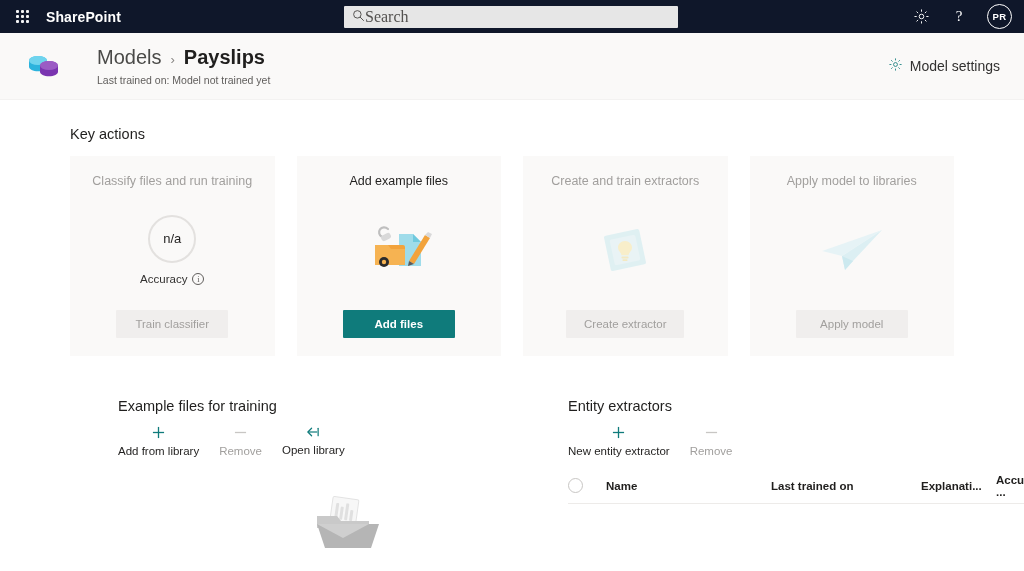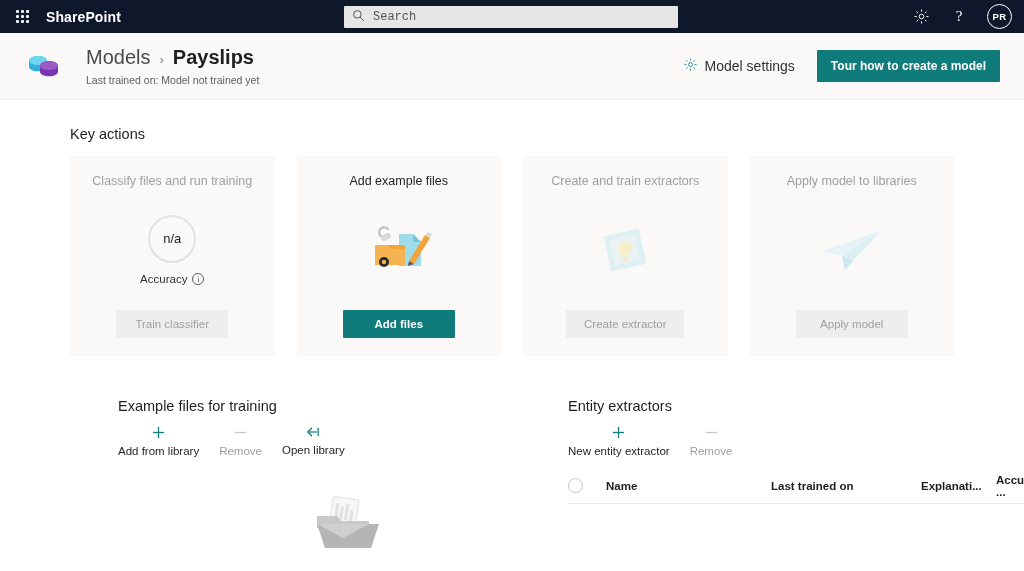--- a/index.html
+++ b/index.html
@@ -52,24 +52,23 @@
     display: flex;
     align-items: center;
     padding: 0 8px;
     border-radius: 1px;
   }
   .search-wrap svg { flex: 0 0 auto; }
   .search-input {
     border: none;
     background: transparent;
     outline: none;
-    font-family: Liberation Mono, monospace;
-    font-size: 12px;
+    font-family: Liberation Serif, serif;
+    font-size: 16px;
     color: #3b3a39;
-    margin-left: 8px;
     width: 100%;
     height: 100%;
   }
   .search-input::placeholder { color: #53514f; }
 
   .suite-right {
     margin-left: auto;
     display: flex;
     align-items: center;
     gap: 18px;
@@ -97,20 +96,21 @@
 
   
   .page-header {
     height: 67px;
     background: #faf9f8;
     border-bottom: 1px solid #f3f2f1;
     display: flex;
     align-items: center;
     padding: 0 24px 0 22px;
     position: relative;
+    gap: 11px;
   }
   .model-logo { width: 40px; height: 40px; flex: 0 0 auto; margin-left: 2px; }
   .header-titles { margin-left: 22px; }
   .breadcrumb {
     display: flex;
     align-items: baseline;
     gap: 9px;
     line-height: 1;
   }
   .crumb-parent {
@@ -380,21 +380,20 @@
   <div class="header-actions">
     <div class="model-settings">
       <span>
         <svg width="15" height="15" viewBox="0 0 20 20" fill="none">
           <circle cx="10" cy="10" r="2.6" stroke="#0f7b7b" stroke-width="1.1"></circle>
           <path d="M10 2.4v1.6M10 16v1.6M17.6 10H16M4 10H2.4M15.4 4.6l-1.1 1.1M5.7 14.3l-1.1 1.1M15.4 15.4l-1.1-1.1M5.7 5.7L4.6 4.6" stroke="#0f7b7b" stroke-width="1.1" stroke-linecap="round"></path>
         </svg>
       </span>
       <span>Model settings</span>
     </div>
-    <button class="btn-teal">Tour how to create a model</button>
   </div>
 </div>
 
 <div class="content">
 
   <div class="section-title">Key actions</div>
 
   <div class="cards">
 
     <div class="card disabled">

